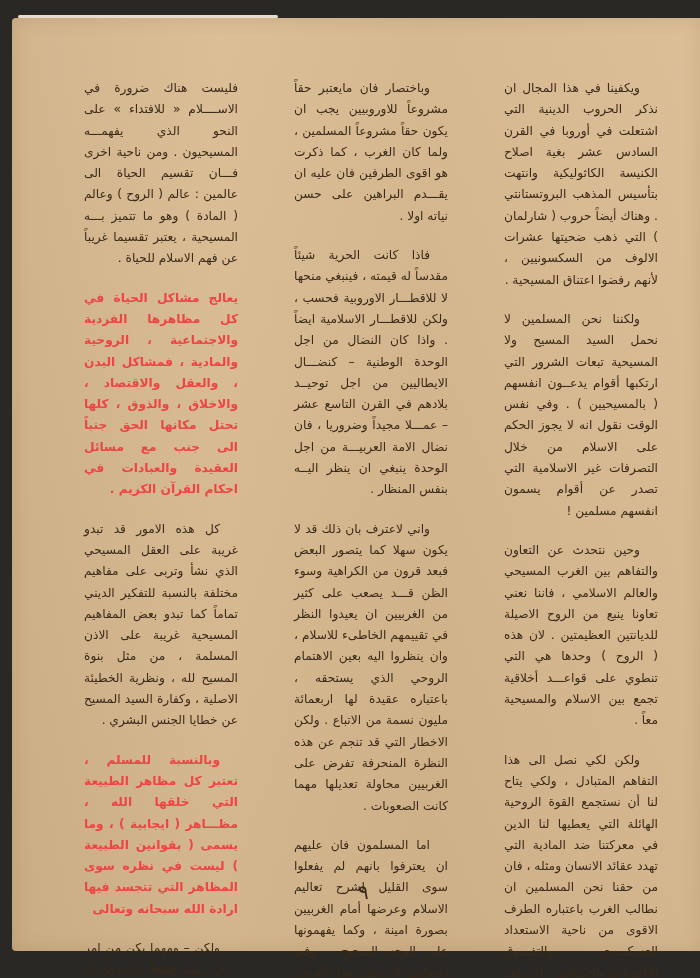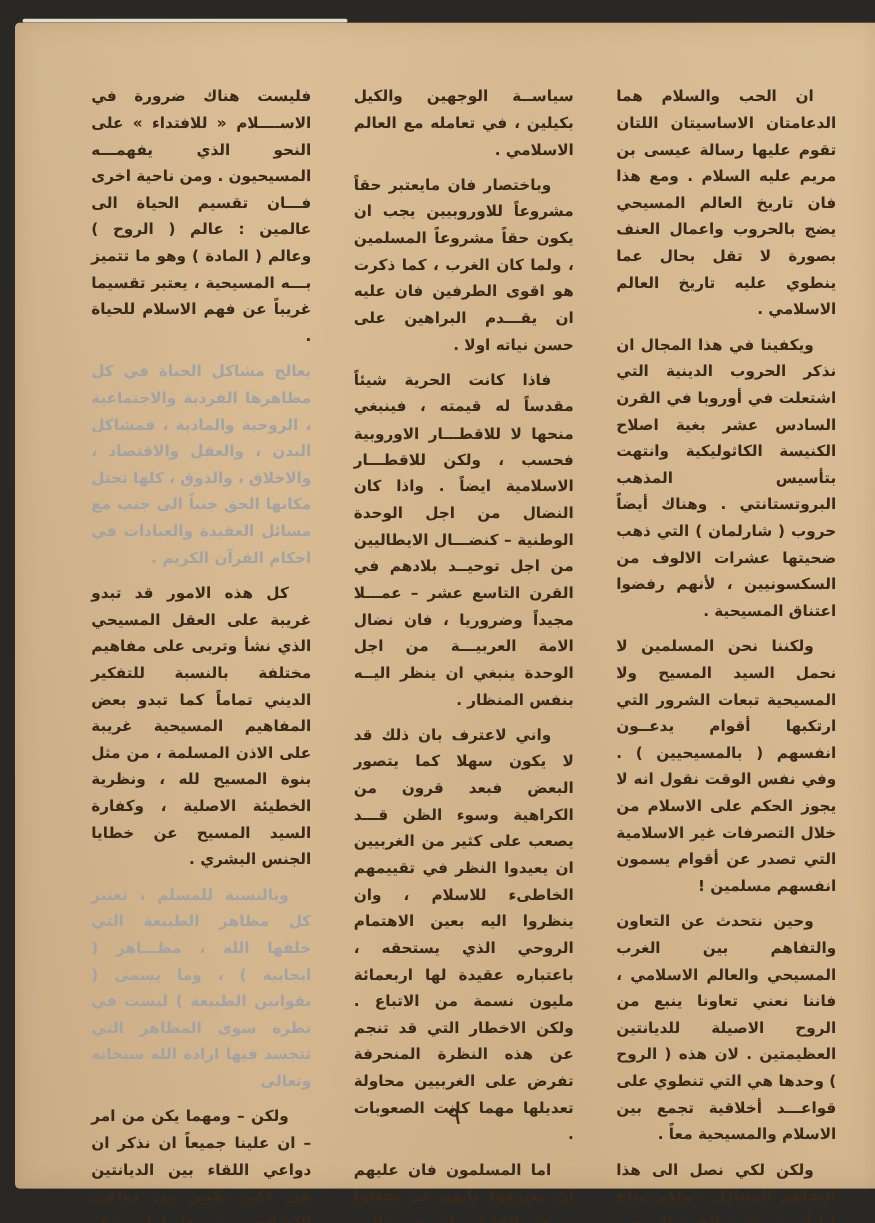--- a/index.html
+++ b/index.html
@@ -52,29 +52,28 @@
     .column {
       width: 190px;
       font-family: "DejaVu Sans", sans-serif;
       font-size: 12.2px;
       line-height: 21.3px;
       color: #3a2a18;
       text-align: justify;
       text-align-last: right;
     }
     .column p {
-      margin: 7px;
-      font-weight: bold;
+      margin: 18px;
     }
     .column p.indent {
       text-indent: 18px;
     }
     .bold {
       font-weight: bold;
-      color: #a3a3a3;
+      color: #ef4444;
     }
     .page-number {
       position: absolute;
       left: 358px;
       top: 880px;
       font-family: "DejaVu Sans", sans-serif;
       font-size: 20px;
       color: #3a2a18;
       direction: rtl;
     }
@@ -82,29 +81,27 @@
 </head>
 <body>
 
 <div class="scan-bg"></div>
 <div class="page-top-edge"></div>
 
 <div class="page"></div>
 
 <div class="columns">
   <div class="column">
-    <p class="indent">ان الحب والسلام هما الدعامتان الاساسيتان اللتان تقوم عليها رسالة عيسى بن مريم عليه السلام . ومع هذا فان تاريخ العالم المسيحي يضج بالحروب واعمال العنف بصورة لا تقل بحال عما ينطوي عليه تاريخ العالم الاسلامي .</p>
     <p class="indent">ويكفينا في هذا المجال ان نذكر الحروب الدينية التي اشتعلت في أوروبا في القرن السادس عشر بغية اصلاح الكنيسة الكاثوليكية وانتهت بتأسيس المذهب البروتستانتي . وهناك أيضاً حروب ( شارلمان ) التي ذهب ضحيتها عشرات الالوف من السكسونيين ، لأنهم رفضوا اعتناق المسيحية .</p>
     <p class="indent">ولكننا نحن المسلمين لا نحمل السيد المسيح ولا المسيحية تبعات الشرور التي ارتكبها أقوام يدعــون انفسهم ( بالمسيحيين ) . وفي نفس الوقت نقول انه لا يجوز الحكم على الاسلام من خلال التصرفات غير الاسلامية التي تصدر عن أقوام يسمون انفسهم مسلمين !</p>
     <p class="indent">وحين نتحدث عن التعاون والتفاهم بين الغرب المسيحي والعالم الاسلامي ، فاننا نعني تعاونا ينبع من الروح الاصيلة للديانتين العظيمتين . لان هذه ( الروح ) وحدها هي التي تنطوي على قواعـــد أخلاقية تجمع بين الاسلام والمسيحية معاً .</p>
     <p class="indent">ولكن لكي نصل الى هذا التفاهم المتبادل ، ولكي يتاح لنا أن نستجمع القوة الروحية الهائلة التي يعطيها لنا الدين في معركتنا ضد المادية التي تهدد عقائد الانسان ومثله ، فان من حقنا نحن المسلمين ان نطالب الغرب باعتباره الطرف الاقوى من ناحية الاستعداد العسكـــري والتفـــوق الاقتصادي والتكنيكي – ان يكف عن استعمال</p>
   </div>
 
   <div class="column">
-    <p>سياســة الوجهين والكيل بكيلين ، في تعامله مع العالم الاسلامي .</p>
     <p class="indent">وباختصار فان مايعتبر حقاً مشروعاً للاوروبيين يجب ان يكون حقاً مشروعاً المسلمين ، ولما كان الغرب ، كما ذكرت هو اقوى الطرفين فان عليه ان يقـــدم البراهين على حسن نياته اولا .</p>
     <p class="indent">فاذا كانت الحرية شيئاً مقدساً له قيمته ، فينبغي منحها لا للاقطـــار الاوروبية فحسب ، ولكن للاقطـــار الاسلامية ايضاً . واذا كان النضال من اجل الوحدة الوطنية – كنضـــال الايطاليين من اجل توحيــد بلادهم في القرن التاسع عشر – عمـــلا مجيداً وضروريا ، فان نضال الامة العربيـــة من اجل الوحدة ينبغي ان ينظر اليــه بنفس المنظار .</p>
     <p class="indent">واني لاعترف بان ذلك قد لا يكون سهلا كما يتصور البعض فبعد قرون من الكراهية وسوء الظن قـــد يصعب على كثير من الغربيين ان يعيدوا النظر في تقييمهم الخاطىء للاسلام ، وان ينظروا اليه بعين الاهتمام الروحي الذي يستحقه ، باعتباره عقيدة لها اربعمائة مليون نسمة من الاتباع . ولكن الاخطار التي قد تنجم عن هذه النظرة المنحرفة تفرض على الغربيين محاولة تعديلها مهما كانت الصعوبات .</p>
     <p class="indent">اما المسلمون فان عليهم ان يعترفوا بانهم لم يفعلوا سوى القليل لشرح تعاليم الاسلام وعرضها أمام الغربيين بصورة امينة ، وكما يفهمونها على الوجه الصحيح ، وفي اعتقادي ان مثل هذا العرض الواعي للاسلام ضروري جداً بسبب اختلاف نظرة الدينين ( المسيحية والاسلام ) لقضية الدين فليس الاسلام مثلا كما ذكر في المسيحية – خطيئـــة اصلية يتحمل الجنس البشري على مـــدى القرون نتائجها وواجب للتكفير عنها . وعليه</p>
   </div>
 
   <div class="column">
     <p>فليست هناك ضرورة في الاســــلام « للافتداء » على النحو الذي يفهمـــه المسيحيون . ومن ناحية اخرى فـــان تقسيم الحياة الى عالمين : عالم ( الروح ) وعالم ( المادة ) وهو ما تتميز بـــه المسيحية ، يعتبر تقسيما غريباً عن فهم الاسلام للحياة .</p>
     <p class="bold">يعالج مشاكل الحياة في كل مظاهرها الفردية والاجتماعية ، الروحية والمادية ، فمشاكل البدن ، والعقل والاقتصاد ، والاخلاق ، والذوق ، كلها تحتل مكانها الحق جنباً الى جنب مع مسائل العقيدة والعبادات في احكام القرآن الكريم .</p>
     <p class="indent">كل هذه الامور قد تبدو غريبة على العقل المسيحي الذي نشأ وتربى على مفاهيم مختلفة بالنسبة للتفكير الديني تماماً كما تبدو بعض المفاهيم المسيحية غريبة على الاذن المسلمة ، من مثل بنوة المسيح لله ، ونظرية الخطيئة الاصلية ، وكفارة السيد المسيح عن خطايا الجنس البشري .</p>

